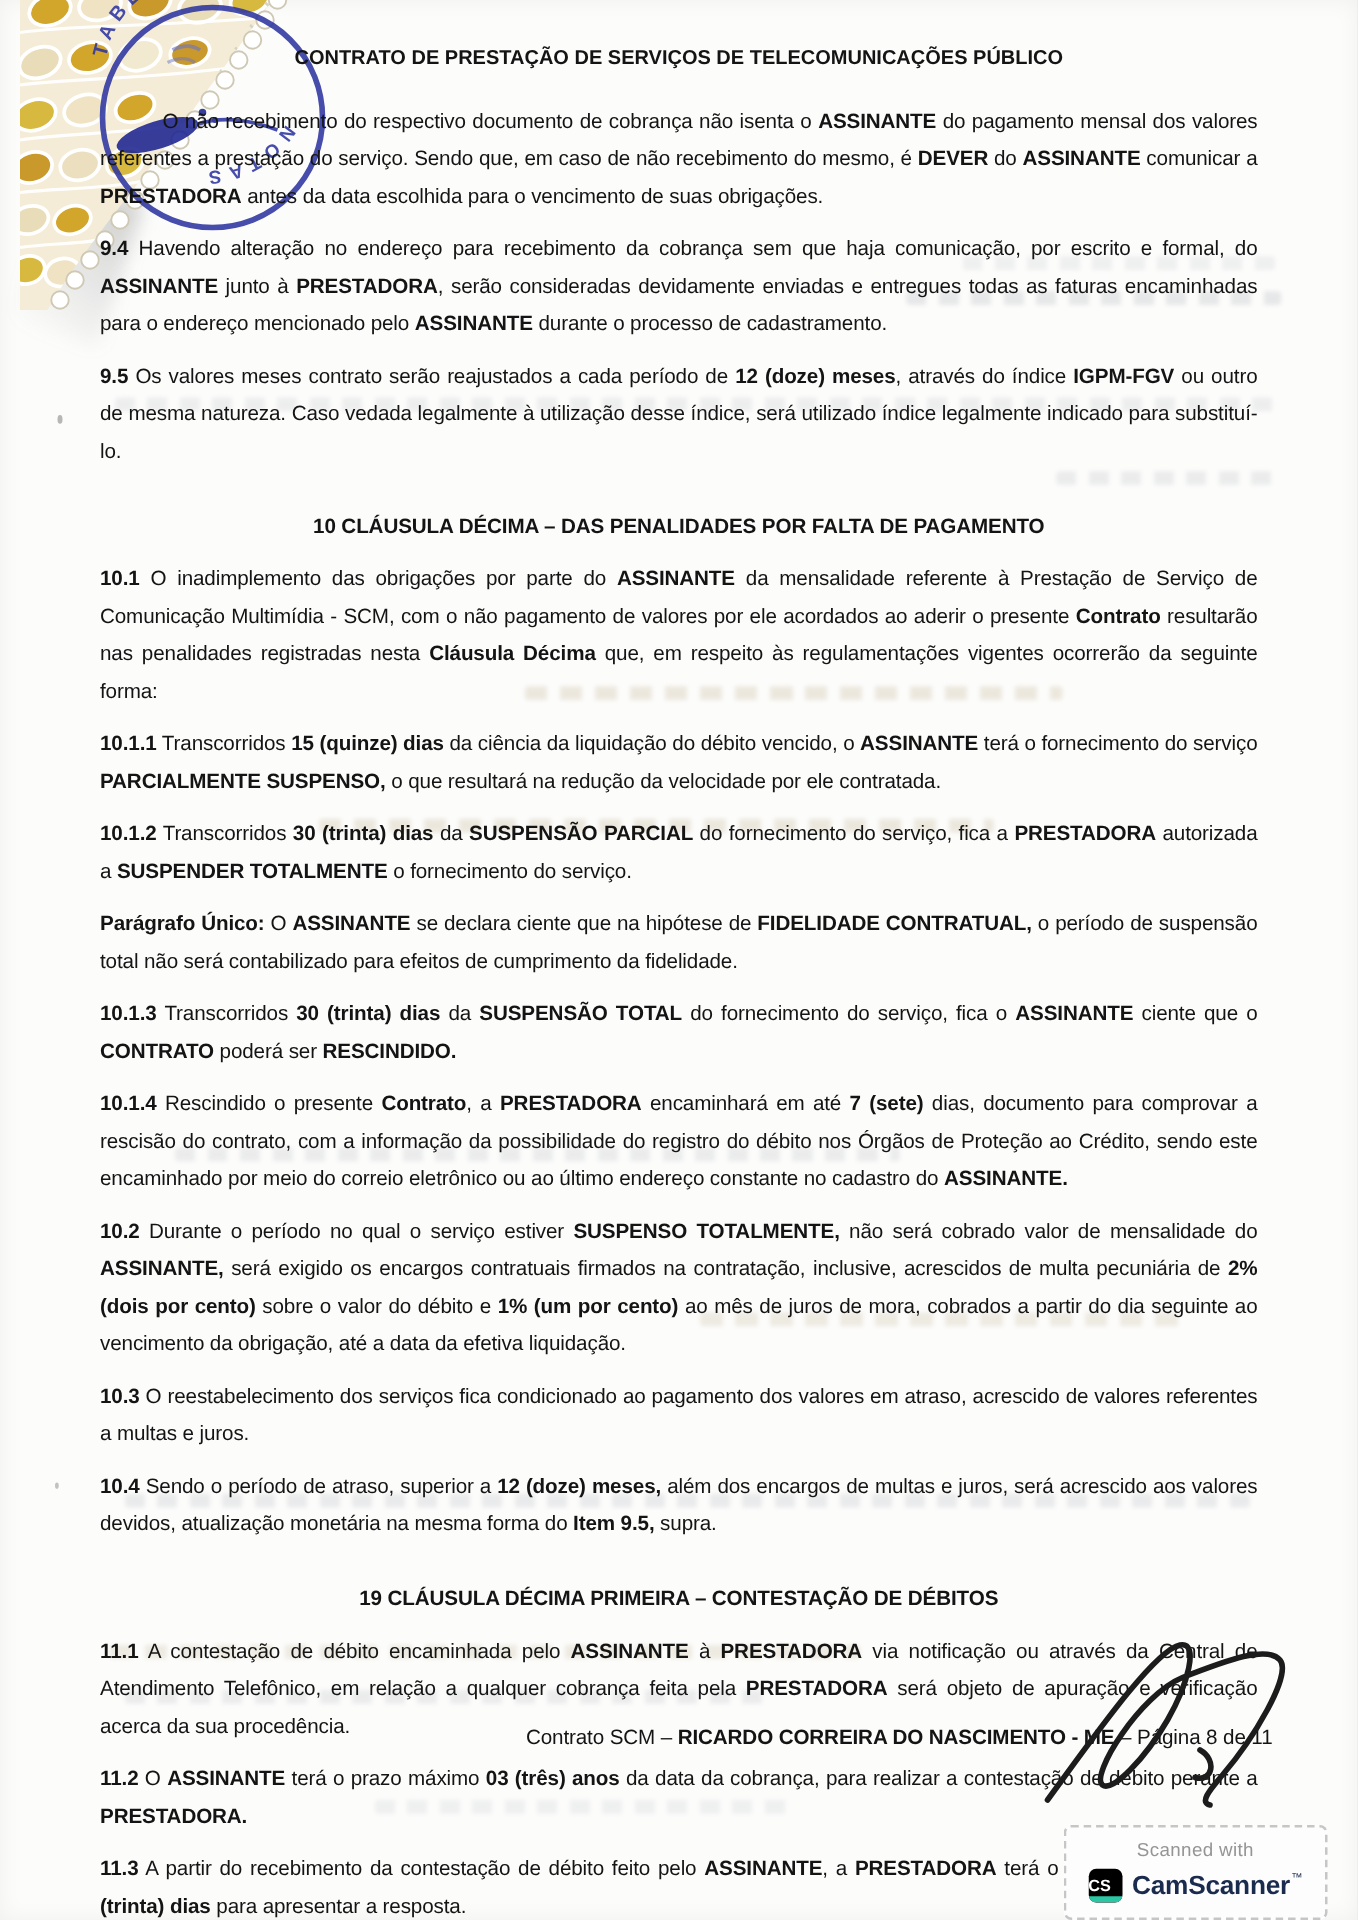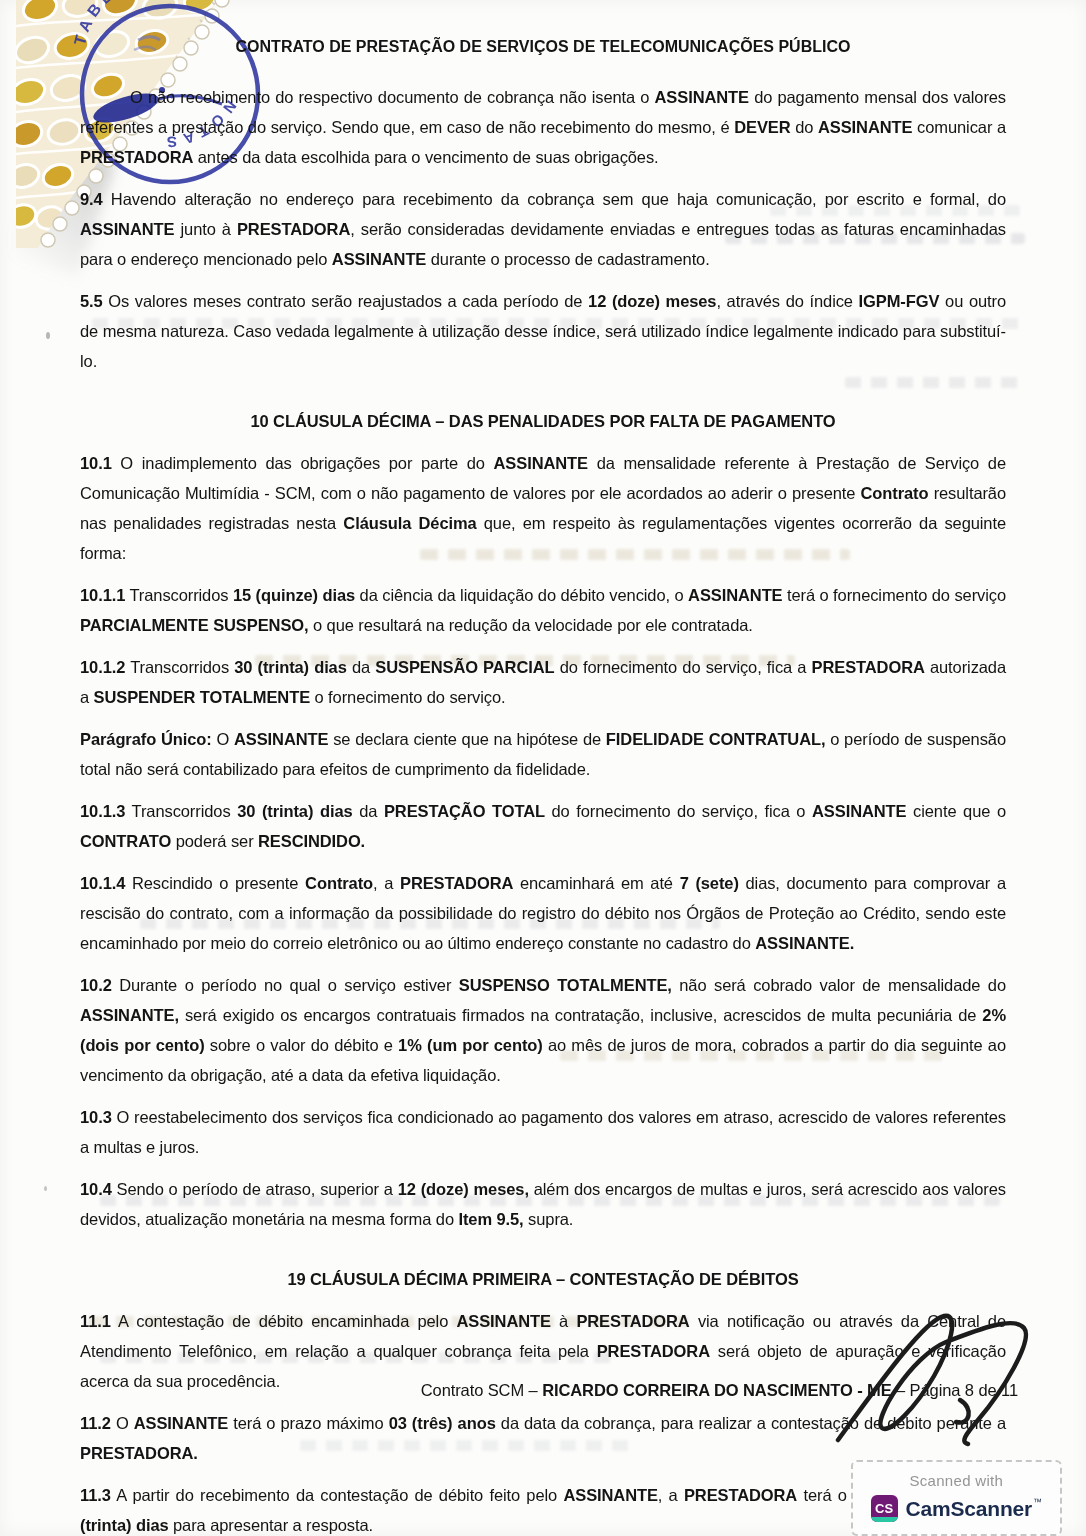--- a/index.html
+++ b/index.html
@@ -38,22 +38,22 @@
   .signature{position:absolute;left:828px;top:1292px;width:220px;height:160px;z-index:6;}
   
   .camscanner{
     position:absolute;right:24px;bottom:0;z-index:7;
     border:2px dashed #c6c6c6;border-radius:6px;background:#fdfdfd;
     padding:10px 18px 12px 18px;text-align:center;
   }
   .cs-top{font-size:15px;color:#959595;letter-spacing:.3px;margin-bottom:6px;}
   .cs-row{display:flex;align-items:center;justify-content:center;gap:8px;}
   .cs-icon{
-    position:relative;width:27px;height:27px;background:#701a75;border-radius:6px;
-    display:flex;align-items:center;justify-content:center;overflow:hidden;flex:0 0 auto;
+    position:relative;width:27px;height:27px;background:#000000;border-radius:6px;
+    display:flex;align-items:center;justify-content:flex-start;overflow:hidden;flex:0 0 auto;
   }
   .cs-icon span{color:#fff;font-weight:700;font-size:13px;letter-spacing:0;}
   .cs-icon::after{content:"";position:absolute;left:0;right:0;bottom:0;height:5px;background:#2bc7a4;border-radius:0 0 6px 6px;}
   .cs-brand{font-size:21px;font-weight:700;color:#1b2b4d;letter-spacing:-0.2px;}
   .cs-tm{font-size:9px;color:#1b2b4d;vertical-align:top;margin-left:1px;}
   
   .ghost{
     position:absolute;height:11px;border-radius:3px;z-index:0;
     filter:blur(1.7px);
     background:repeating-linear-gradient(90deg,#5c6170 0 16px,transparent 16px 26px);
@@ -180,27 +180,27 @@
         <path d="M84,64 C92,60 100,60 106,64" fill="none" stroke="#6a74c8" stroke-width="2.5" opacity="0.55"></path>
       </g>
     </svg>
   </div>
 
   <h1 class="title">CONTRATO DE PRESTAÇÃO DE SERVIÇOS DE TELECOMUNICAÇÕES PÚBLICO</h1>
 
   <div class="content" id="contract-body">
       <p class="body-p indent-first"><span>O não recebimento do respectivo documento de cobrança não isenta o </span><span class="b">ASSINANTE</span><span> do pagamento mensal dos valores referentes a prestação do serviço. Sendo que, em caso de não recebimento do mesmo, é </span><span class="b">DEVER</span><span> do </span><span class="b">ASSINANTE</span><span> comunicar a </span><span class="b">PRESTADORA</span><span> antes da data escolhida para o vencimento de suas obrigações.</span></p>
       <p class="body-p"><span class="b">9.4</span><span>  Havendo alteração no endereço para recebimento da cobrança sem que haja comunicação, por escrito e formal, do </span><span class="b">ASSINANTE</span><span> junto à </span><span class="b">PRESTADORA</span><span>, serão consideradas devidamente enviadas e entregues todas as faturas encaminhadas para o endereço mencionado pelo </span><span class="b">ASSINANTE</span><span> durante o processo de cadastramento.</span></p>
-      <p class="body-p"><span class="b">5.5</span><span>  Os valores meses contrato serão reajustados a cada período de </span><span class="b">12 (doze) meses</span><span>, através do índice </span><span class="b">IGPM-FGV</span><span> ou outro de mesma natureza. Caso vedada legalmente à utilização desse índice, será utilizado índice legalmente indicado para substituí-lo.</span></p>
+      <p class="body-p"><span class="b">9.5</span><span>  Os valores meses contrato serão reajustados a cada período de </span><span class="b">12 (doze) meses</span><span>, através do índice </span><span class="b">IGPM-FGV</span><span> ou outro de mesma natureza. Caso vedada legalmente à utilização desse índice, será utilizado índice legalmente indicado para substituí-lo.</span></p>
       <p class="heading"><span class="b">10  CLÁUSULA DÉCIMA – DAS PENALIDADES POR FALTA DE PAGAMENTO</span></p>
       <p class="body-p"><span class="b">10.1</span><span> O inadimplemento das obrigações por parte do </span><span class="b">ASSINANTE</span><span> da mensalidade referente à Prestação de Serviço de Comunicação Multimídia - SCM, com o não pagamento de valores por ele acordados ao aderir o presente </span><span class="b">Contrato</span><span> resultarão nas penalidades registradas nesta </span><span class="b">Cláusula Décima</span><span> que, em respeito às regulamentações vigentes ocorrerão da seguinte forma:</span></p>
       <p class="body-p"><span class="b">10.1.1</span><span>  Transcorridos </span><span class="b">15 (quinze) dias</span><span> da ciência da liquidação do débito vencido, o </span><span class="b">ASSINANTE</span><span> terá o fornecimento do serviço </span><span class="b">PARCIALMENTE SUSPENSO,</span><span> o que resultará na redução da velocidade por ele contratada.</span></p>
       <p class="body-p"><span class="b">10.1.2</span><span>  Transcorridos </span><span class="b">30 (trinta) dias</span><span> da </span><span class="b">SUSPENSÃO PARCIAL</span><span> do fornecimento do serviço, fica a </span><span class="b">PRESTADORA</span><span> autorizada a </span><span class="b">SUSPENDER TOTALMENTE</span><span> o fornecimento do serviço.</span></p>
       <p class="body-p"><span class="b">Parágrafo Único:</span><span> O </span><span class="b">ASSINANTE</span><span> se declara ciente que na hipótese de </span><span class="b">FIDELIDADE CONTRATUAL,</span><span> o período de suspensão total não será contabilizado para efeitos de cumprimento da fidelidade.</span></p>
-      <p class="body-p"><span class="b">10.1.3</span><span>  Transcorridos </span><span class="b">30 (trinta) dias</span><span> da </span><span class="b">PRESTAÇÃO TOTAL</span><span> do fornecimento do serviço, fica o </span><span class="b">ASSINANTE</span><span> ciente que o </span><span class="b">CONTRATO</span><span> poderá ser </span><span class="b">RESCINDIDO.</span></p>
+      <p class="body-p"><span class="b">10.1.3</span><span>  Transcorridos </span><span class="b">30 (trinta) dias</span><span> da </span><span class="b">SUSPENSÃO TOTAL</span><span> do fornecimento do serviço, fica o </span><span class="b">ASSINANTE</span><span> ciente que o </span><span class="b">CONTRATO</span><span> poderá ser </span><span class="b">RESCINDIDO.</span></p>
       <p class="body-p"><span class="b">10.1.4</span><span>  Rescindido o presente </span><span class="b">Contrato</span><span>, a </span><span class="b">PRESTADORA</span><span> encaminhará em até </span><span class="b">7 (sete)</span><span> dias, documento para comprovar a rescisão do contrato, com a informação da possibilidade do registro do débito nos Órgãos de Proteção ao Crédito, sendo este encaminhado por meio do correio eletrônico ou ao último endereço constante no cadastro do </span><span class="b">ASSINANTE.</span></p>
       <p class="body-p"><span class="b">10.2</span><span> Durante o período no qual o serviço estiver </span><span class="b">SUSPENSO TOTALMENTE,</span><span> não será cobrado valor de mensalidade do </span><span class="b">ASSINANTE,</span><span> será exigido os encargos contratuais firmados na contratação, inclusive, acrescidos de multa pecuniária de </span><span class="b">2% (dois por cento)</span><span> sobre o valor do débito e </span><span class="b">1% (um por cento)</span><span> ao mês de juros de mora, cobrados a partir do dia seguinte ao vencimento da obrigação, até a data da efetiva liquidação.</span></p>
       <p class="body-p"><span class="b">10.3</span><span> O reestabelecimento dos serviços fica condicionado ao pagamento dos valores em atraso, acrescido de valores referentes a multas e juros.</span></p>
       <p class="body-p"><span class="b">10.4</span><span> Sendo o período de atraso, superior a </span><span class="b">12 (doze) meses,</span><span> além dos encargos de multas e juros, será acrescido aos valores devidos, atualização monetária na mesma forma do </span><span class="b">Item 9.5,</span><span> supra.</span></p>
       <p class="heading"><span class="b">19  CLÁUSULA DÉCIMA PRIMEIRA – CONTESTAÇÃO DE DÉBITOS</span></p>
       <p class="body-p"><span class="b">11.1</span><span> A contestação de débito encaminhada pelo </span><span class="b">ASSINANTE</span><span> à </span><span class="b">PRESTADORA</span><span> via notificação ou através da Central de Atendimento Telefônico, em relação a qualquer cobrança feita pela </span><span class="b">PRESTADORA</span><span> será objeto de apuração e verificação acerca da sua procedência.</span></p>
       <p class="body-p"><span class="b">11.2</span><span> O </span><span class="b">ASSINANTE</span><span> terá o prazo máximo </span><span class="b">03 (três) anos</span><span> da data da cobrança, para realizar a contestação de débito perante a </span><span class="b">PRESTADORA.</span></p>
       <p class="body-p"><span class="b">11.3</span><span> A partir do recebimento da contestação de débito feito pelo </span><span class="b">ASSINANTE</span><span>, a </span><span class="b">PRESTADORA</span><span> terá o prazo máximo de </span><span class="b">30 (trinta) dias</span><span> para apresentar a resposta.</span></p>
     </div>
 

